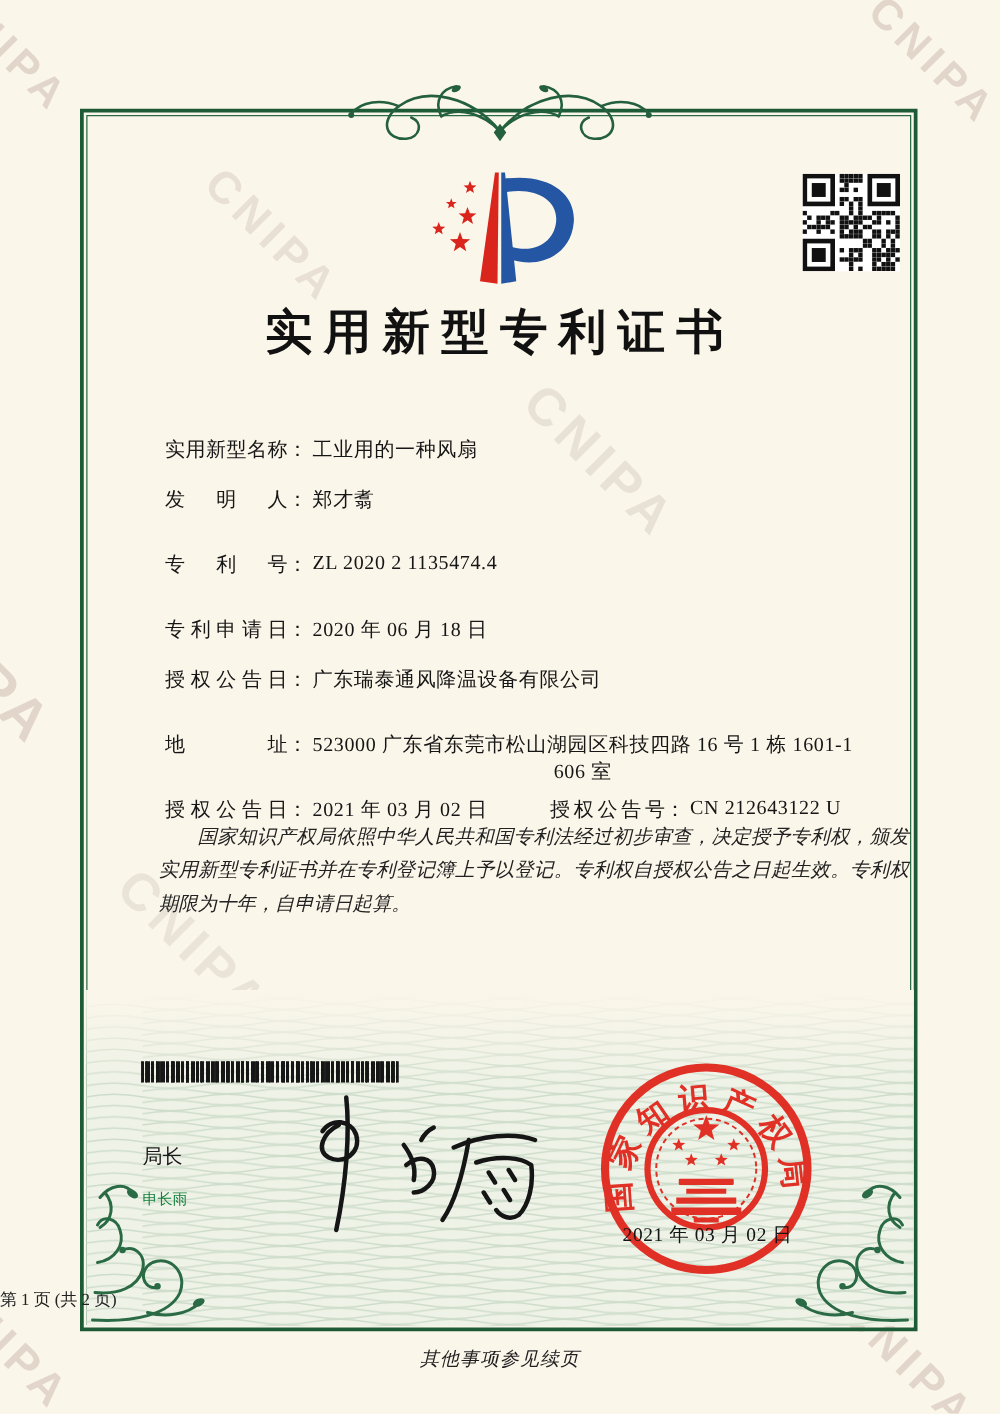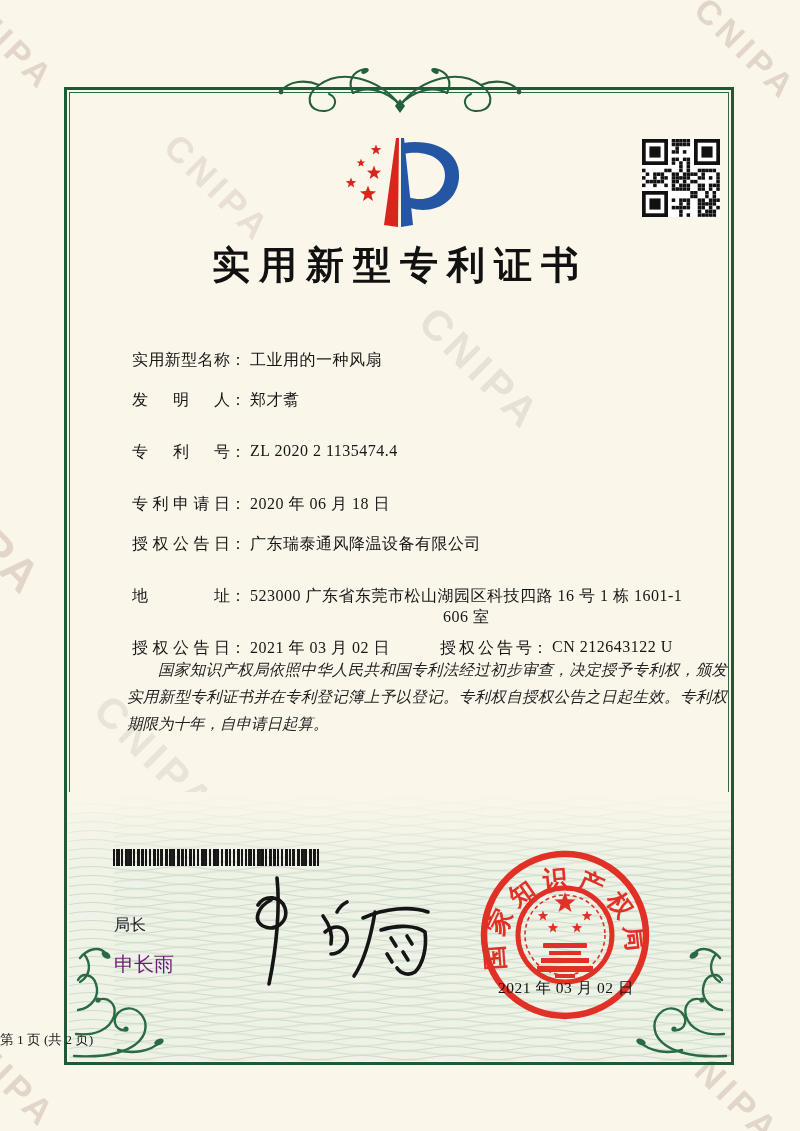--- a/index.html
+++ b/index.html
@@ -42,21 +42,21 @@
   .body-text p{margin:0;font-size:15.5px;line-height:27px;font-style:italic;text-indent:2em;
                text-align:justify;color:#222;}
 
   .barcode{position:absolute;left:113px;top:849px;width:206px;height:17px;z-index:3;
     background-image:
       repeating-linear-gradient(90deg,#161616 0 2px,transparent 2px 4px),
       repeating-linear-gradient(90deg,#161616 0 1px,transparent 1px 6px),
       repeating-linear-gradient(90deg,transparent 0 3px,rgba(20,20,20,.95) 3px 5px,transparent 5px 11px);}
 
   .sig-role{position:absolute;left:114px;top:915px;z-index:3;font-family:Liberation Sans, sans-serif;font-size:16px;color:#1a1a1a;}
-  .sig-name{position:absolute;left:114px;top:951px;z-index:3;font-family:Liberation Serif, serif;font-size:20px;color:#701a75;}
+  .sig-name{position:absolute;left:114px;top:951px;z-index:3;font-family:Liberation Serif, serif;font-size:12px;color:#15803d;}
   .sig-script{position:absolute;left:225px;top:872px;z-index:3;}
 
   .seal{position:absolute;left:477px;top:847px;z-index:3;opacity:.94;}
   .seal-date{position:absolute;left:478px;top:978px;width:176px;text-align:center;z-index:5;
              font-size:15.5px;color:#141414;letter-spacing:.5px;white-space:nowrap;}
 
   .page-info{position:absolute;left:0;top:1031px;width:100%;z-index:3;font-size:13.5px;color:#222;}
   .continuation{position:absolute;left:0;top:1078px;width:100%;text-align:center;z-index:3;
                 font-size:15px;font-style:italic;color:#1e1e1e;letter-spacing:1px;}
 </style>
@@ -373,14 +373,15 @@
         <rect x="72" y="104" width="32" height="4"></rect>
         <rect x="64" y="111" width="48" height="5"></rect>
         <rect x="60" y="119" width="56" height="6"></rect>
         <rect x="78" y="127" width="20" height="4"></rect>
       </g>
     </g>
   </svg>
   <div class="seal-date">2021 年 03 月 02 日</div>
 
   <div class="page-info">第 1 页 (共 2 页)</div>
+  <div class="continuation">其他事项参见续页</div>
 
 </div>
 
 </body></html>

